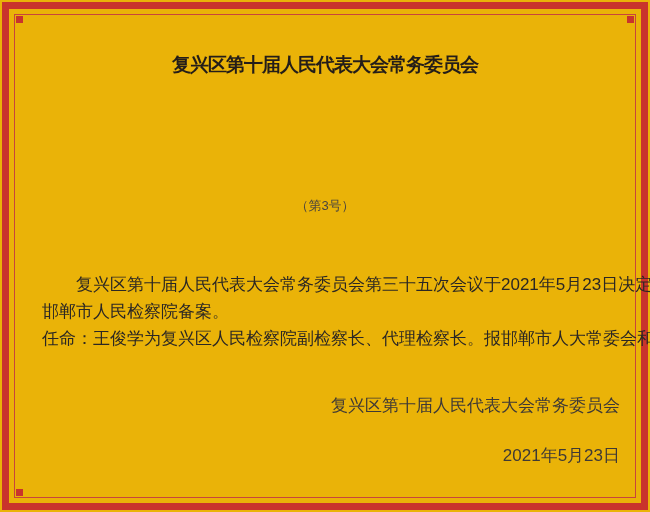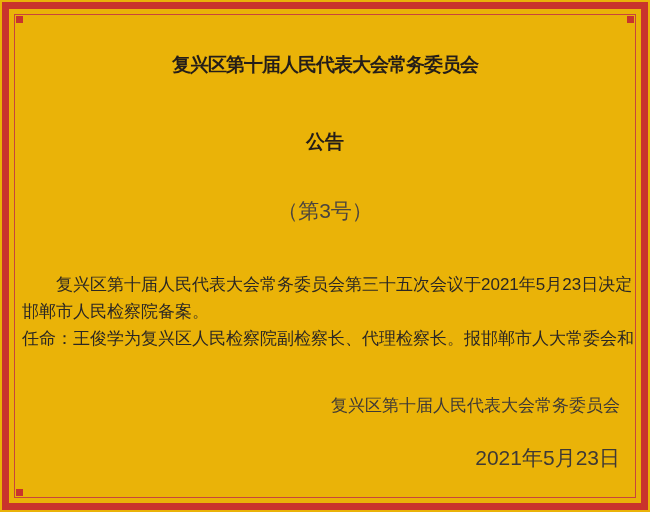--- a/index.html
+++ b/index.html
@@ -55,65 +55,64 @@
     left: 0; right: 0; top: 129px;
     text-align: center;
     font-size: 19px;
     font-weight: bold;
     color: #241d19;
   }
   .doc-issue-no {
     position: absolute;
     left: 0; right: 0; top: 197px;
     text-align: center;
-    font-size: 21px;
+    font-size: 13px;
     font-weight: normal;
     color: #4a443f;
   }
   .doc-paragraph {
     position: absolute;
     left: 22px; right: 26px; top: 271px;
     font-size: 17px;
     line-height: 27px;
     color: #2b2724;
     text-align: left;
     letter-spacing: 0;
   }
-  .doc-paragraph .line { white-space: nowrap; }
+  .doc-paragraph .line { white-space: nowrap; margin-left: 20px; }
   .doc-paragraph .line.indent { text-indent: 2em; }
 
   .doc-signature {
     position: absolute;
     right: 30px; top: 394px;
     font-size: 17px;
     color: #3e3936;
     text-align: right;
   }
   .doc-date {
     position: absolute;
     right: 30px; top: 444px;
-    font-size: 21px;
+    font-size: 17px;
     color: #3e3936;
     text-align: right;
   }
 </style>
 </head>
 <body>
 
 <div class="canvas">
 
   <div class="frame-outer"></div>
   <div class="frame-inner"></div>
   <div class="corner-square tl"></div>
   <div class="corner-square tr"></div>
   <div class="corner-square bl"></div>
 
   <div class="doc-title">复兴区第十届人民代表大会常务委员会</div>
 
-  <div class="doc-subtitle">公告</div>
 
   <div class="doc-issue-no">（第3号）</div>
 
   <div class="doc-paragraph">
     <div class="line indent">复兴区第十届人民代表大会常务委员会第三十五次会议于2021年5月23日决定</div>
     <div class="line">邯郸市人民检察院备案。</div>
     <div class="line">任命：王俊学为复兴区人民检察院副检察长、代理检察长。报邯郸市人大常委会和</div>
   </div>
 
   <div class="doc-signature">复兴区第十届人民代表大会常务委员会</div>

